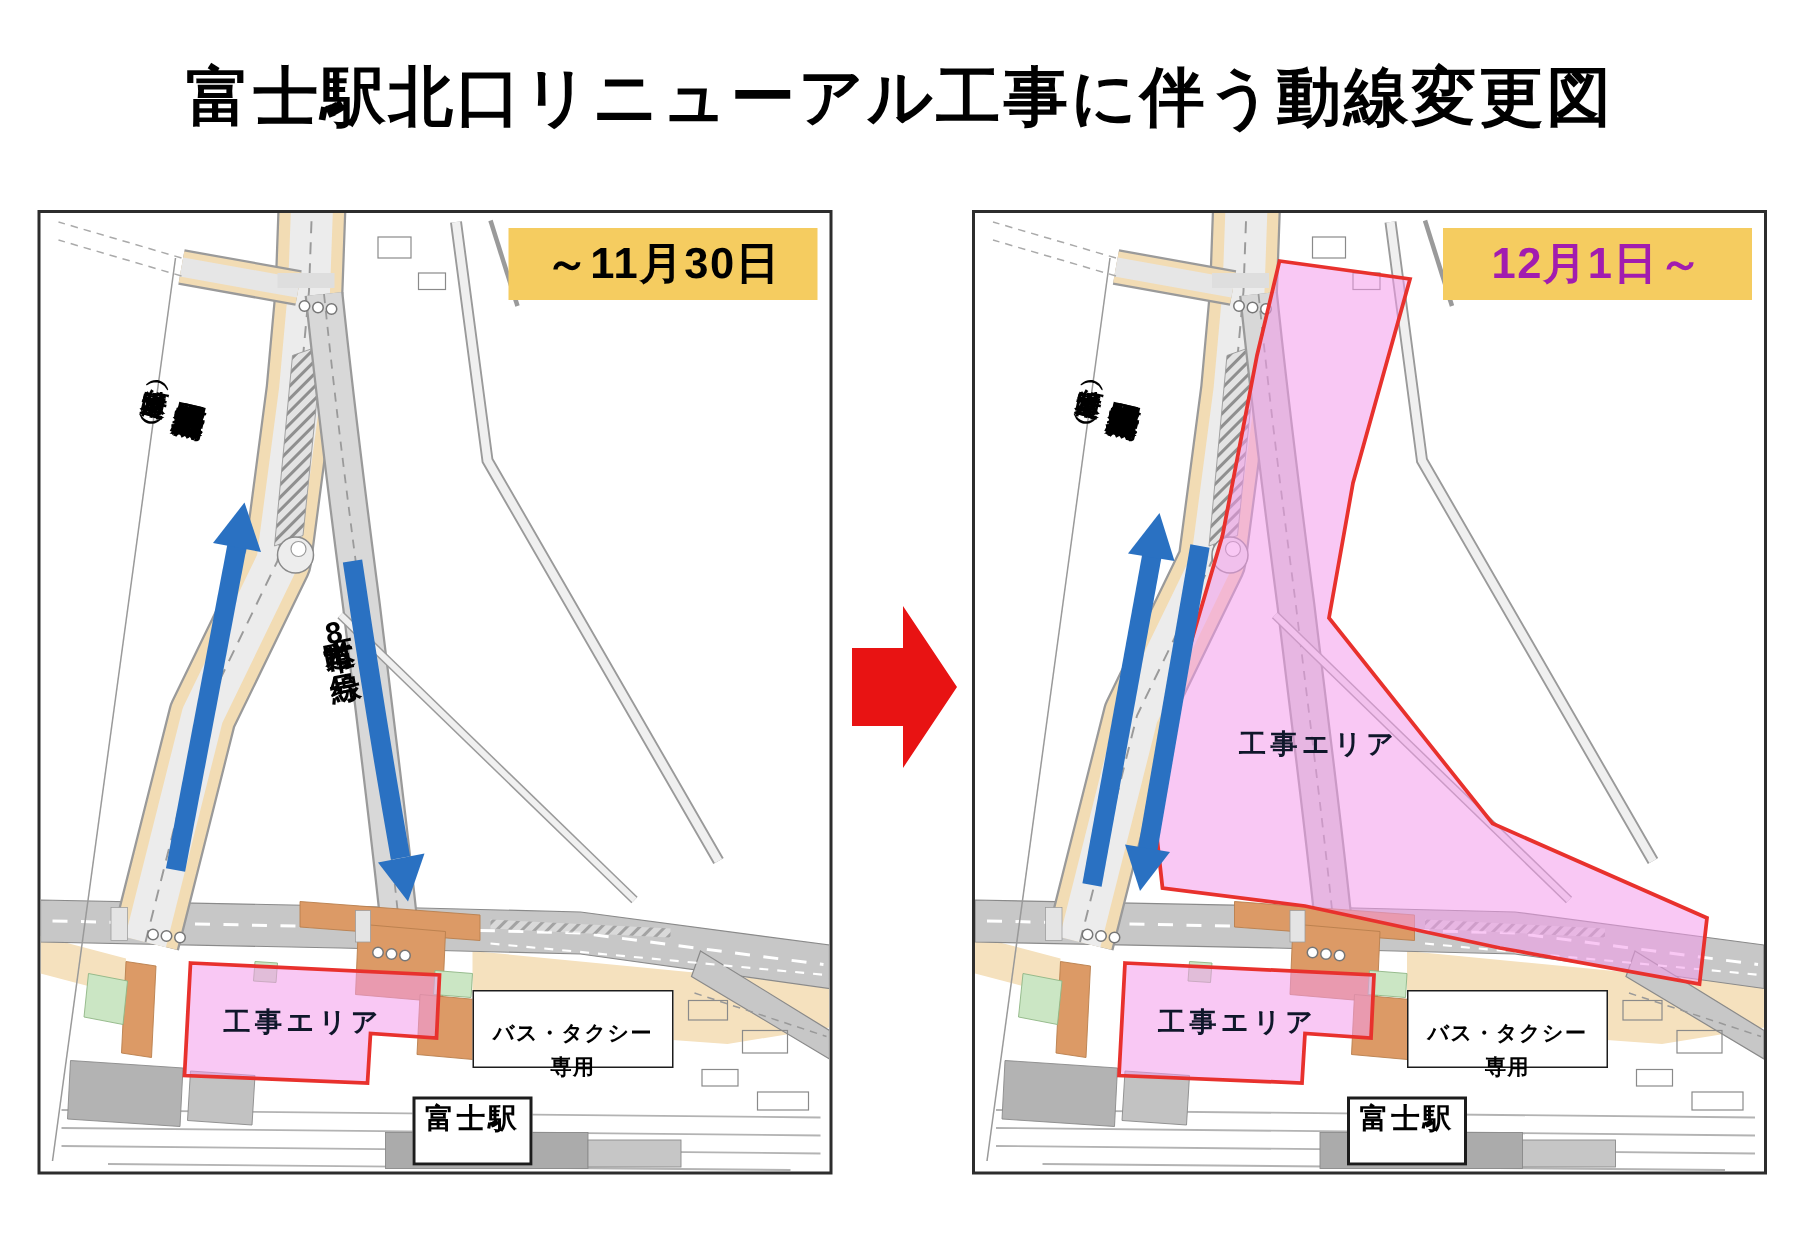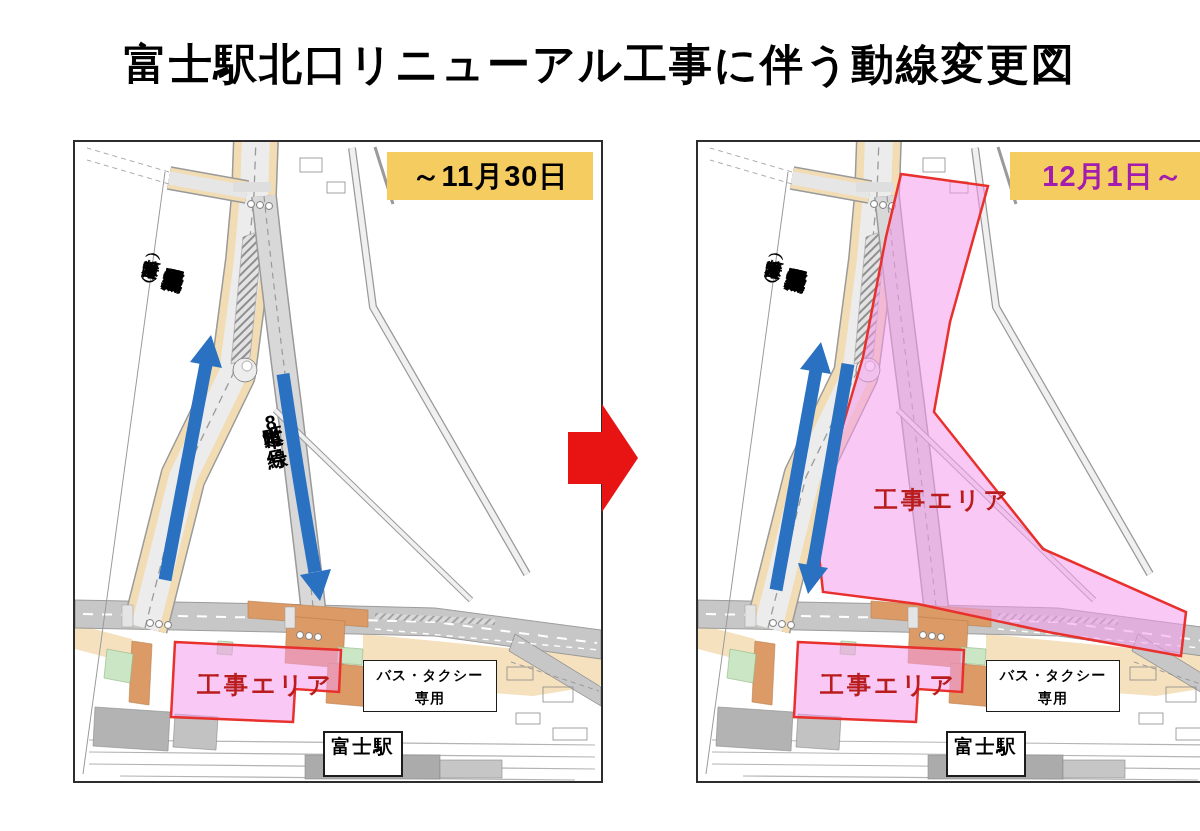--- a/index.html
+++ b/index.html
@@ -1,38 +1,38 @@
 <!DOCTYPE html>
 <html><head>
 <meta charset="utf-8">
 <style>
   html,body{margin:0;padding:0;background:#fff;width:1200px;height:831px;position:relative;
     font-family:"Liberation Sans","DejaVu Sans",sans-serif;color:#000;}
   .title{position:absolute;left:0;top:36px;width:1200px;text-align:center;
     font-family:"Liberation Serif","DejaVu Serif",serif;font-weight:700;font-size:43px;letter-spacing:2px;}
   .panel{position:absolute;top:140px;width:530px;height:643px;border:2px solid #2d2d2d;
-    background:#fff;box-sizing:border-box;overflow:hidden;margin-left:48px;}
+    background:#fff;box-sizing:border-box;overflow:hidden;}
   .panel.before{left:25px;}
   .panel.after{left:648px;}
   .map-svg{position:absolute;left:0;top:0;width:526px;height:639px;}
   .badge{position:absolute;left:312px;top:10px;width:206px;height:48px;background:#F5CC60;
     font-size:29px;font-weight:700;text-align:center;line-height:48px;letter-spacing:1px;}
   .badge.red{color:#a21caf;}
   .vlabel{position:absolute;writing-mode:vertical-rl;font-weight:700;line-height:1.08;}
   .pref-label{left:70px;top:114px;height:235px;transform:rotate(13deg);transform-origin:100% 0;}
   .pref-main{display:block;font-size:21px;letter-spacing:0px;}
   .pref-sub{display:block;font-size:17px;margin-block-start:4px;}
   .city-label{left:182px;top:270px;height:175px;transform:rotate(-11deg);transform-origin:50% 0;
     font-size:20px;text-orientation:upright;}
-  .area-label{position:absolute;font-weight:700;font-size:24px;letter-spacing:3px;color:#b91c1c;white-space:nowrap;}
+  .area-label{position:absolute;font-weight:700;font-size:18px;letter-spacing:3px;color:#0f172a;white-space:nowrap;}
   .area-small{left:122px;top:527px;}
   .area-big{left:176px;top:342px;}
   .info-box{position:absolute;background:#fff;border:1.5px solid #1c1c1c;text-align:center;
     font-weight:700;box-sizing:border-box;}
-  .bus-taxi{left:288px;top:518px;width:134px;height:52px;font-size:14px;line-height:1.65;padding-top:3px;letter-spacing:1px;}
+  .bus-taxi{left:288px;top:518px;width:134px;height:52px;font-size:14px;line-height:1.65;padding-top:16px;letter-spacing:1px;}
   .bus-taxi span{display:block;}
   .station{left:248px;top:589px;width:80px;height:46px;border-width:2px;font-size:19px;line-height:27px;letter-spacing:2px;}
   .transition{position:absolute;left:568px;top:404px;width:70px;height:108px;}
 </style>
 </head>
 <body>
 
 <svg width="0" height="0" style="position:absolute" aria-hidden="true">
   <defs>
     <pattern id="hatch45" width="6" height="6" patternUnits="userSpaceOnUse" patternTransform="rotate(45)">

